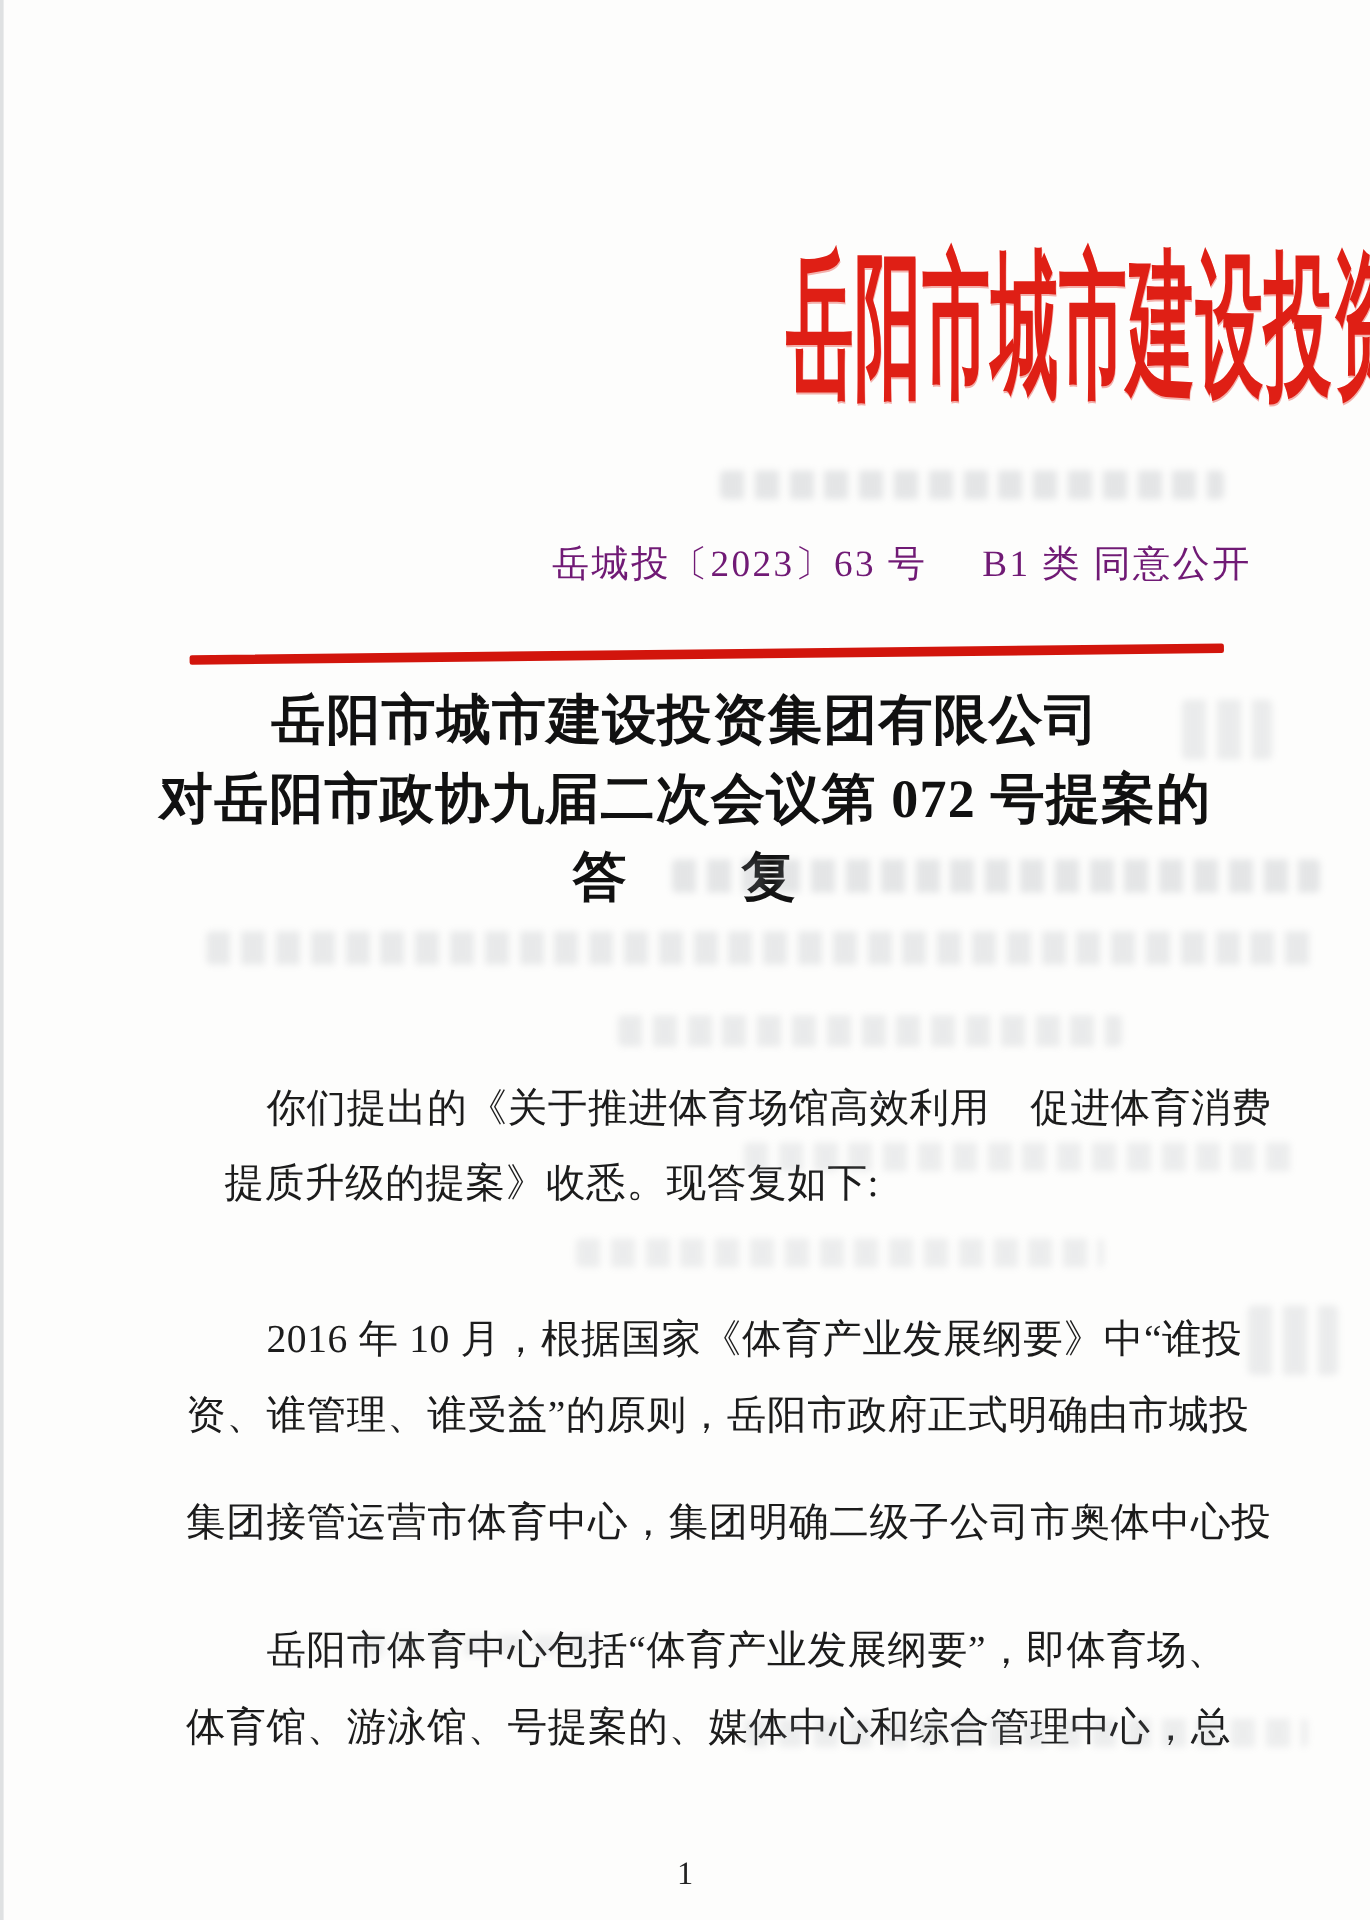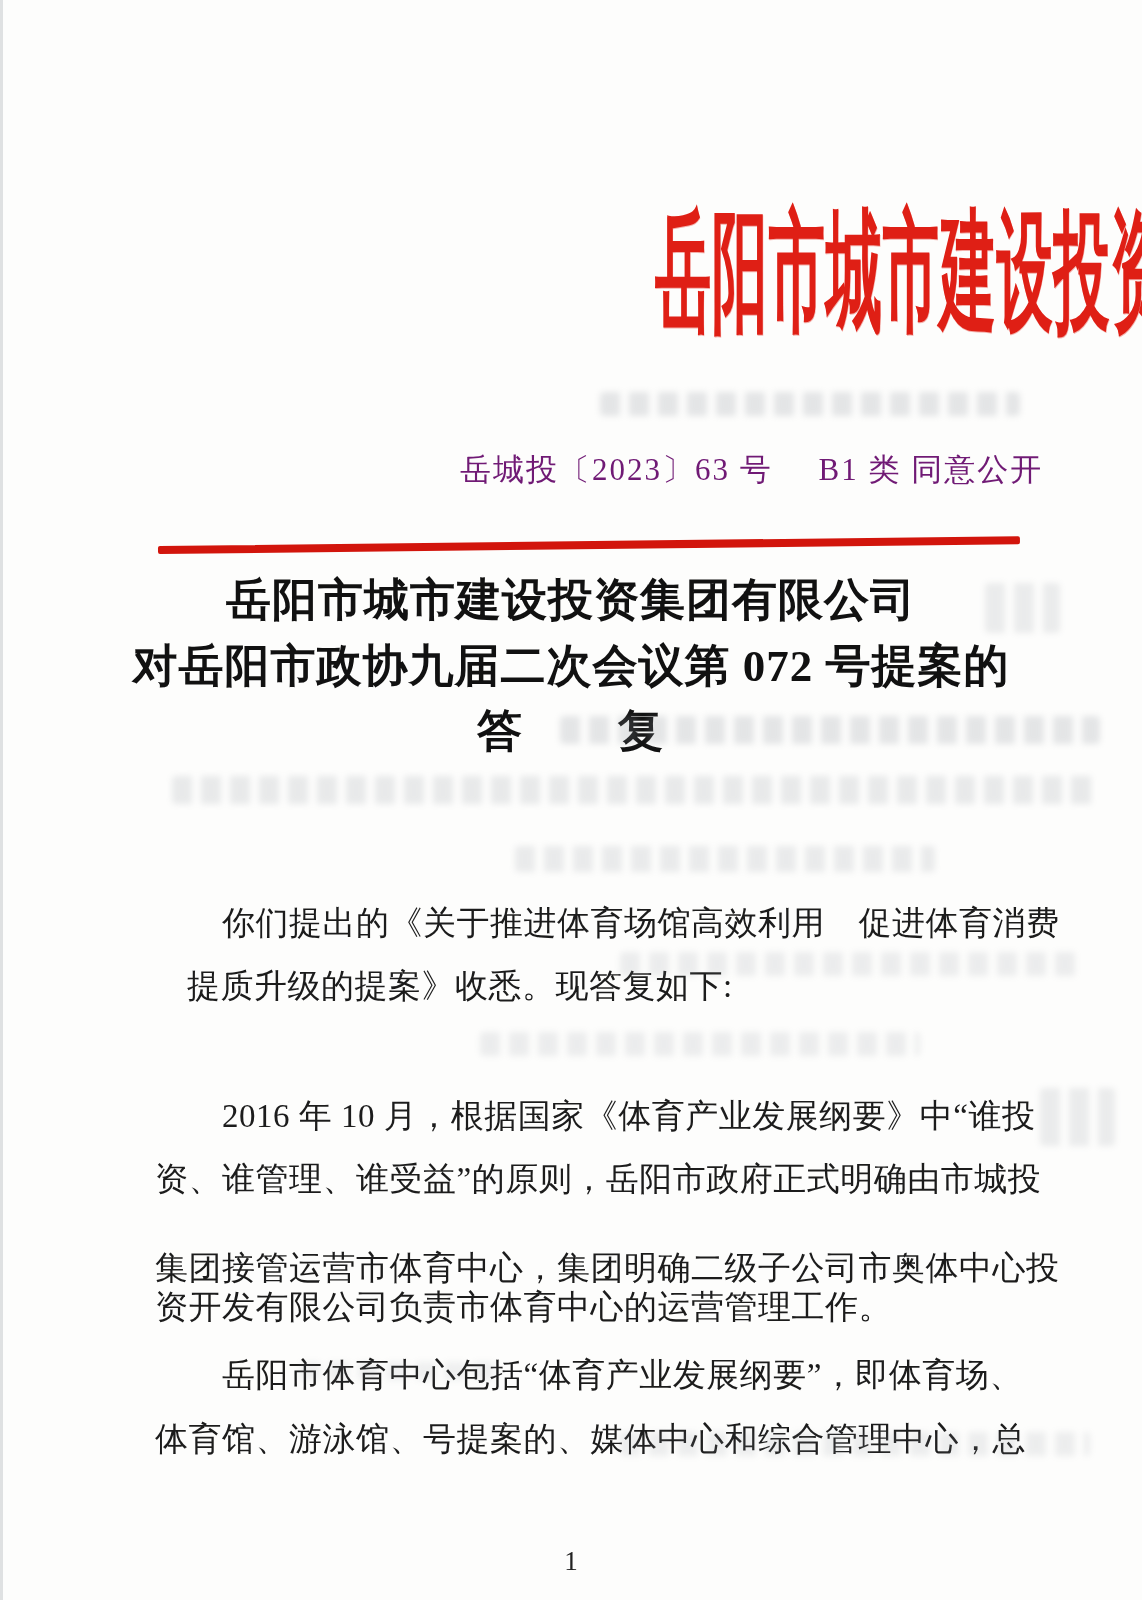--- a/index.html
+++ b/index.html
@@ -150,21 +150,20 @@
   <div class="doc-title t1">岳阳市城市建设投资集团有限公司</div>
   <div class="doc-title t2">对岳阳市政协九届二次会议第 072 号提案的</div>
   <div class="doc-title t3">答　　复</div>
 
 
   <div class="body-line indent bl0">你们提出的《关于推进体育场馆高效利用　促进体育消费</div>
   <div class="body-line bl1">提质升级的提案》收悉。现答复如下:</div>
   <div class="body-line indent bl3">2016 年 10 月，根据国家《体育产业发展纲要》中“谁投</div>
   <div class="body-line bl4">资、谁管理、谁受益”的原则，岳阳市政府正式明确由市城投</div>
   <div class="body-line bl5">集团接管运营市体育中心，集团明确二级子公司市奥体中心投</div>
-  <div class="body-line bl6">资开发有限公司负责市体育中心的运营管理工作。</div>
   <div class="body-line indent bl7">岳阳市体育中心包括“体育产业发展纲要”，即体育场、</div>
   <div class="body-line bl8">体育馆、游泳馆、号提案的、媒体中心和综合管理中心，总</div>
 
   <div class="page-number">1</div>
 
   <div class="ghost g1"></div>
   <div class="ghost g2"></div>
   <div class="ghost g3"></div>
   <div class="ghost g4"></div>
   <div class="ghost g5"></div>

